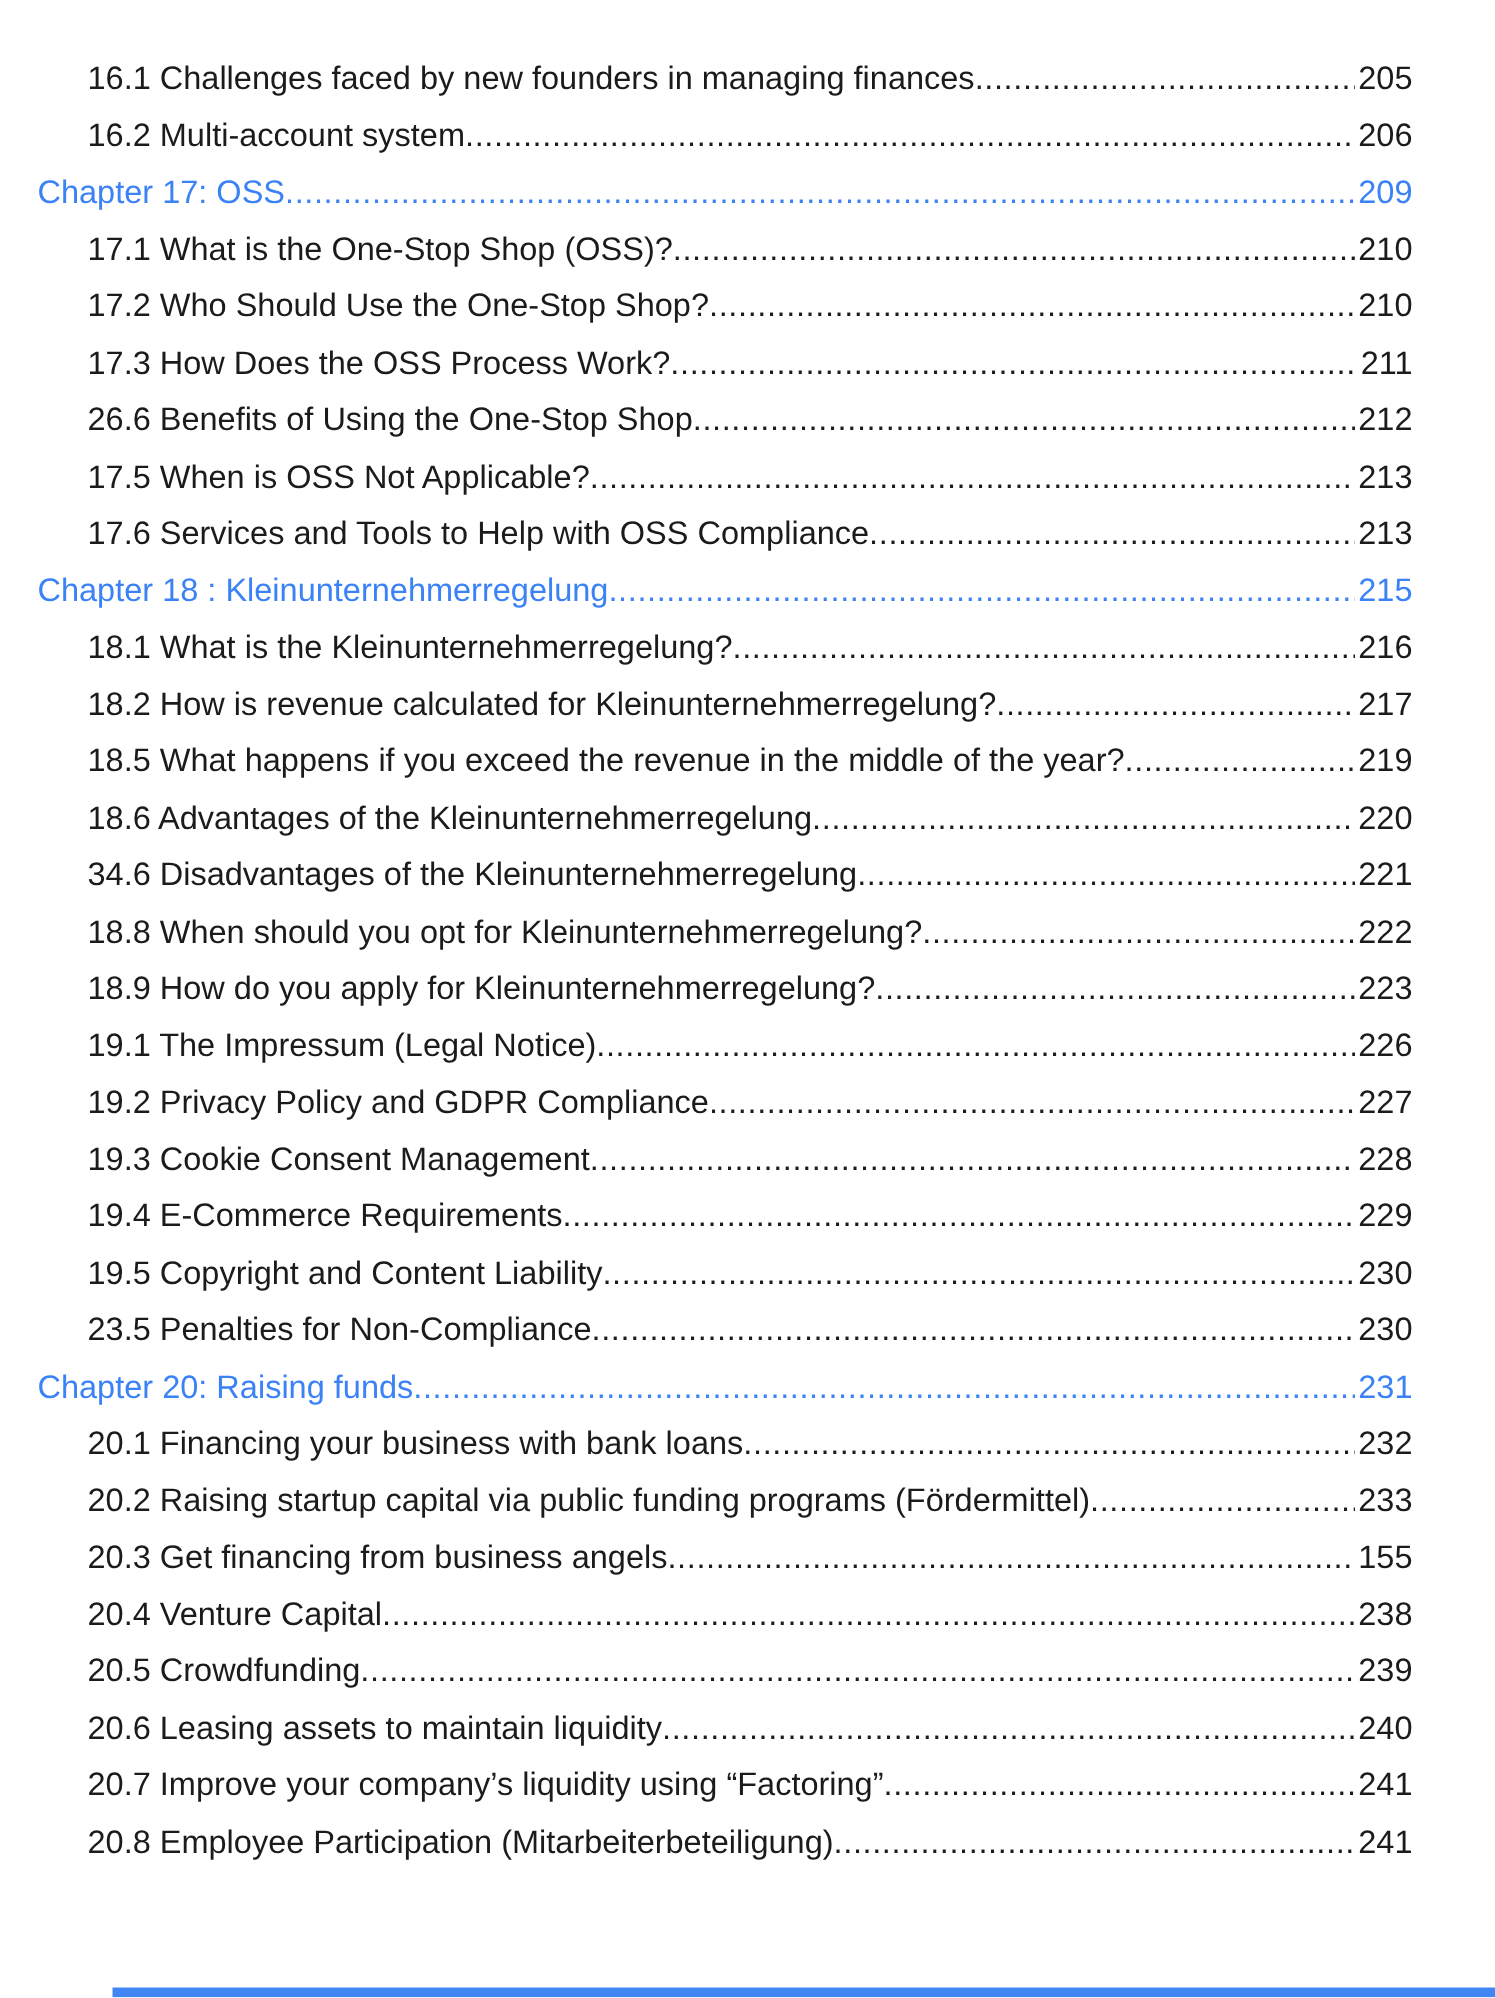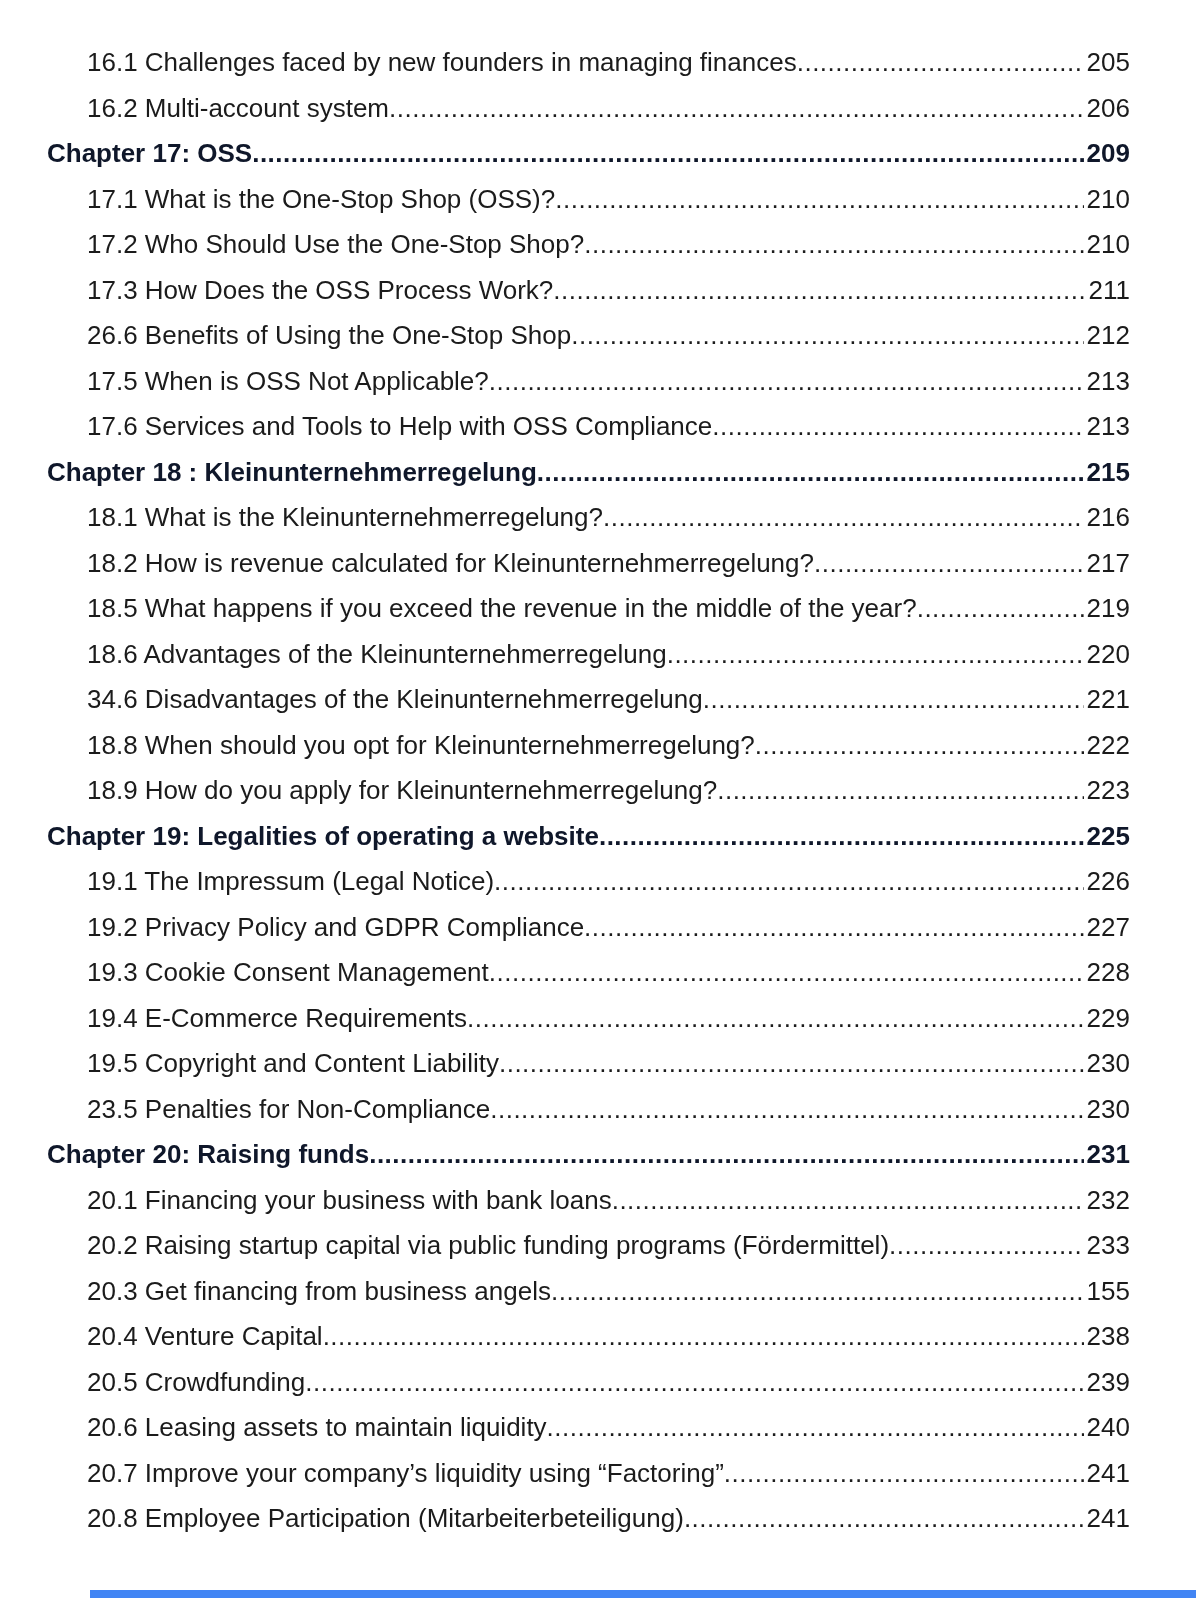--- a/index.html
+++ b/index.html
@@ -10,35 +10,35 @@
   .page {
     position: relative;
     width: 1196px;
     height: 1598px;
     background: #ffffff;
     overflow: hidden;
     font-family: "Liberation Sans", sans-serif;
     color: #1b1b1b;
   }
   .toc {
-    padding: 40px 66px 0 47px;
+    padding: 40px 66px 0 30px;
   }
   .toc-row {
     display: flex;
     align-items: baseline;
     height: 45.5px;
     line-height: 45.5px;
     font-size: 26px;
   }
   .toc-row.sub {
     padding-left: 40px;
   }
   .toc-row.chapter {
-    font-weight: 700;
-    color: #0f172a;
+    font-weight: 400;
+    color: #3b82f6;
   }
   .toc-label {
     white-space: nowrap;
     flex: 0 0 auto;
   }
   .toc-dots {
     flex: 1 1 auto;
     overflow: hidden;
     white-space: nowrap;
     min-width: 12px;
@@ -143,25 +143,20 @@
       <div class="toc-row sub">
     <span class="toc-label">18.8 When should you opt for Kleinunternehmerregelung?</span>
     <span class="toc-dots"></span>
     <span class="toc-page">222</span>
   </div>
       <div class="toc-row sub">
     <span class="toc-label">18.9 How do you apply for Kleinunternehmerregelung?</span>
     <span class="toc-dots"></span>
     <span class="toc-page">223</span>
   </div>
-      <div class="toc-row chapter">
-    <span class="toc-label">Chapter 19: Legalities of operating a website</span>
-    <span class="toc-dots"></span>
-    <span class="toc-page">225</span>
-  </div>
       <div class="toc-row sub">
     <span class="toc-label">19.1 The Impressum (Legal Notice)</span>
     <span class="toc-dots"></span>
     <span class="toc-page">226</span>
   </div>
       <div class="toc-row sub">
     <span class="toc-label">19.2 Privacy Policy and GDPR Compliance</span>
     <span class="toc-dots"></span>
     <span class="toc-page">227</span>
   </div>

